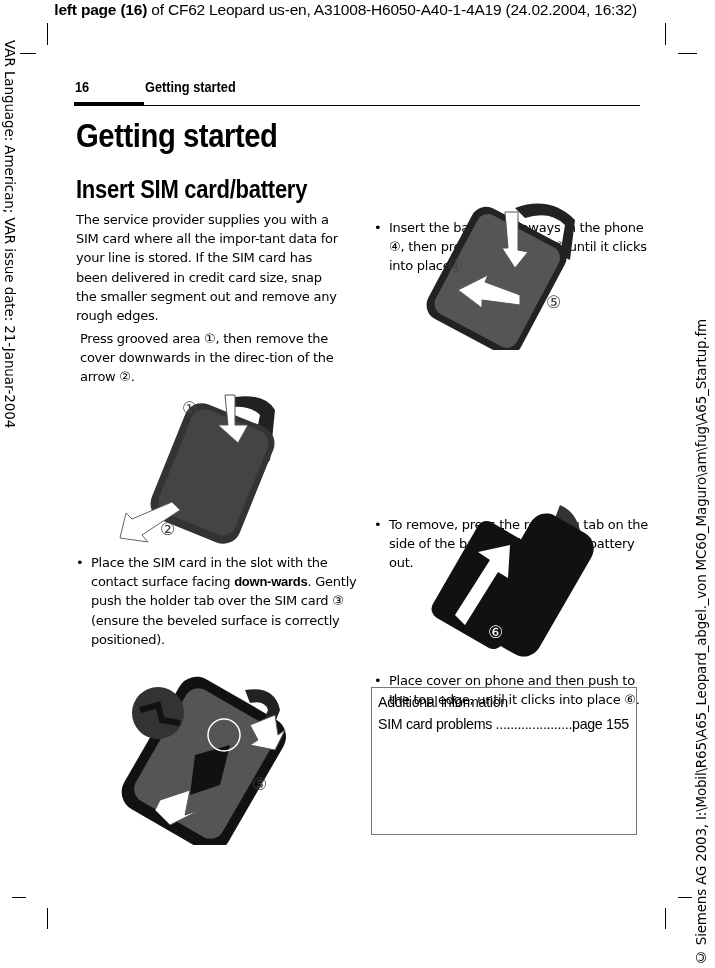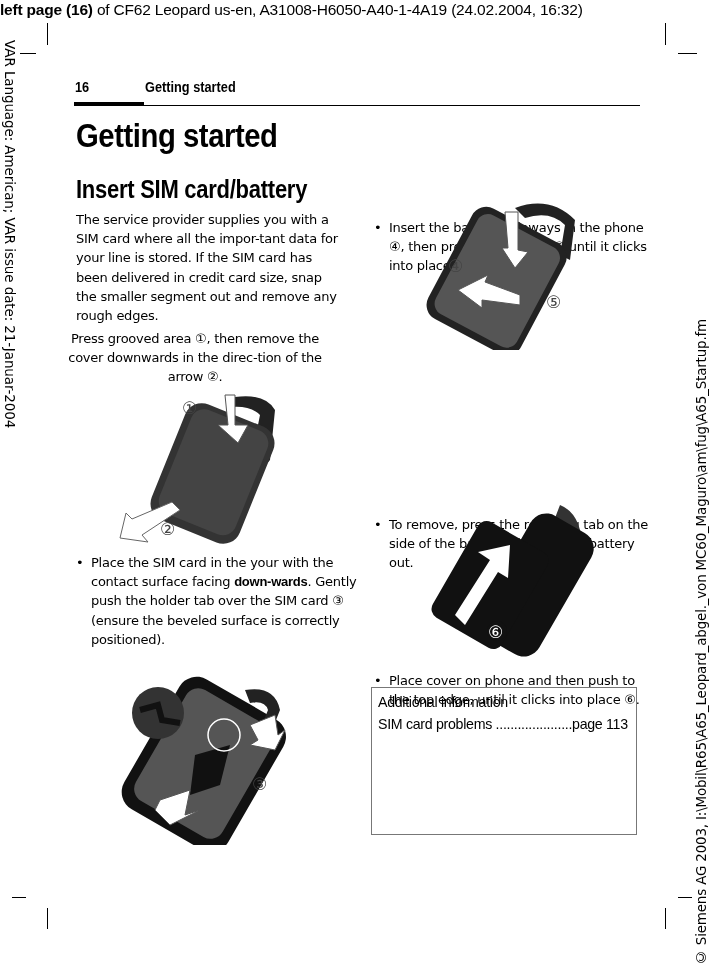--- a/index.html
+++ b/index.html
@@ -1,19 +1,19 @@
 <!DOCTYPE html>
 <html><head>
 <meta charset="utf-8">
 <style>
   html, body { margin:0; padding:0; }
   body { width:715px; height:968px; position:relative; background:#fff; color:#000; overflow:hidden;
          font-family:"DejaVu Sans", sans-serif; }
   .abs { position:absolute; }
-  .topline { left:0; top:0; width:637px; text-align:left; font-size:15.5px; line-height:19px; letter-spacing:-0.2px; font-family:"Liberation Sans", sans-serif; }
+  .topline { left:0; top:0; width:637px; text-align:right; font-size:15.5px; line-height:19px; letter-spacing:-0.2px; font-family:"Liberation Sans", sans-serif; }
   .topline b { font-weight:bold; }
   .crop { background:#000; position:absolute; }
   .side-left { left:2px; top:40px; width:20px; height:370px; }
   .side-left span { position:absolute; left:0; top:0; writing-mode:vertical-rl; font-size:13.5px; white-space:nowrap; letter-spacing:-0.1px; }
   .side-right { left:693px; top:300px; width:20px; height:665px; }
   .side-right span { position:absolute; left:0; bottom:0; writing-mode:vertical-rl; transform:rotate(180deg); font-size:13.5px; white-space:nowrap; letter-spacing:-0.2px; }
   .hdr-num { left:75px; top:78px; font-family:"Liberation Sans", sans-serif; font-weight:bold; font-size:15px; transform:scaleX(0.85); transform-origin:left; }
   .hdr-title { left:145px; top:78px; font-family:"Liberation Sans", sans-serif; font-weight:bold; font-size:15px; transform:scaleX(0.85); transform-origin:left; }
   .hdr-rule { left:74px; top:105px; width:566px; height:1.3px; background:#000; }
   .hdr-thick { left:74px; top:102px; width:70px; height:4px; background:#000; }
@@ -55,36 +55,36 @@
 <div class="abs hdr-title">Getting started</div>
 <div class="abs hdr-thick"></div>
 <div class="abs hdr-rule"></div>
 
 <h1>Getting started</h1>
 <h2>Insert SIM card/battery</h2>
 
 <div class="abs para" style="left:76px;top:210px;width:270px;">
   <div>The service provider supplies you with a SIM card where all the impor-tant data for your line is stored. If the SIM card has been delivered in credit card size, snap the smaller segment out and remove any rough edges.</div>
 </div>
-<div class="abs para" style="left:60px;top:329px;width:270px;text-align:center;">
+<div class="abs para" style="left:80px;top:329px;width:270px;">
   <div>Press grooved area ①, then remove the cover downwards in the direc-tion of the arrow ②.</div>
 </div>
 
 <svg class="fig" style="left:110px;top:385px;" width="200" height="160" viewBox="0 0 200 160">
   <path d="M125 12 Q155 8 165 25 L160 75 Q150 88 140 80 L150 30 Q140 20 120 22 Z" fill="#222"></path>
   <rect x="55" y="25" width="95" height="125" rx="18" fill="#333" transform="rotate(22 100 88)"></rect>
   <rect x="62" y="30" width="82" height="112" rx="14" fill="#444" transform="rotate(22 100 88)"></rect>
   <polygon points="115,10 125,10 125,40 138,40 128,58 108,40 118,40" fill="#fff" stroke="#555" stroke-width="1"></polygon>
   <polygon points="62,117 70,125 32,150 38,157 10,153 16,128 22,134" fill="#fff" stroke="#666" stroke-width="1"></polygon>
   <text x="72" y="29" font-size="17" fill="#444" font-family="DejaVu Sans, sans-serif">①</text>
   <text x="50" y="150" font-size="17" fill="#444" font-family="DejaVu Sans, sans-serif">②</text>
 </svg>
 
 <div class="abs para bullet" style="left:76px;top:553px;width:270px;">
-  <span>Place the SIM card in the your with the contact surface facing </span><b>down-wards</b><span>. Gently push the holder tab over the SIM card ③ (ensure the beveled surface is correctly positioned).</span>
+  <span>Place the SIM card in the slot with the contact surface facing </span><b>down-wards</b><span>. Gently push the holder tab over the SIM card ③ (ensure the beveled surface is correctly positioned).</span>
 </div>
 
 <svg class="fig" style="left:100px;top:675px;" width="220" height="170" viewBox="0 0 220 170">
   <rect x="45" y="20" width="120" height="150" rx="20" fill="#111" transform="rotate(30 115 90)"></rect>
   <rect x="55" y="30" width="100" height="128" rx="14" fill="#555" transform="rotate(30 115 90)"></rect>
   <path d="M145 15 Q175 10 180 35 L170 60 L160 55 L168 35 Q165 25 150 28 Z" fill="#222"></path>
   <polygon points="150,50 175,40 178,60 185,55 175,75 150,70 158,65" fill="#fff" stroke="#555"></polygon>
   <polygon points="95,80 130,70 120,110 90,120" fill="#111"></polygon>
   <polygon points="60,125 90,115 85,140 100,135 70,150 55,135" fill="#fff" stroke="#555"></polygon>
   <circle cx="124" cy="60" r="16" fill="none" stroke="#fff" stroke-width="1.5"></circle>
@@ -118,14 +118,14 @@
   <path d="M140 15 Q165 25 162 70 L150 95 L142 90 L152 65 Q152 35 135 28 Z" fill="#333"></path>
   <rect x="80" y="25" width="70" height="140" rx="18" fill="#111" transform="rotate(30 115 95)"></rect>
   <rect x="30" y="40" width="80" height="110" rx="10" fill="#111" transform="rotate(30 70 95)"></rect>
   <polygon points="35,125 70,70 58,62 90,55 88,88 78,82 45,135" fill="#fff"></polygon>
   <circle cx="77" cy="141" r="10" fill="#111"></circle>
   <text x="68" y="148" font-size="17" fill="#fff" font-family="DejaVu Sans, sans-serif">⑥</text>
 </svg>
 
 <div class="abs infobox">
   <div class="t">Additional information</div>
-  <p>SIM card problems .....................page 113</p>
+  <p>SIM card problems .....................page 155</p>
 </div>
 
 </body></html>

